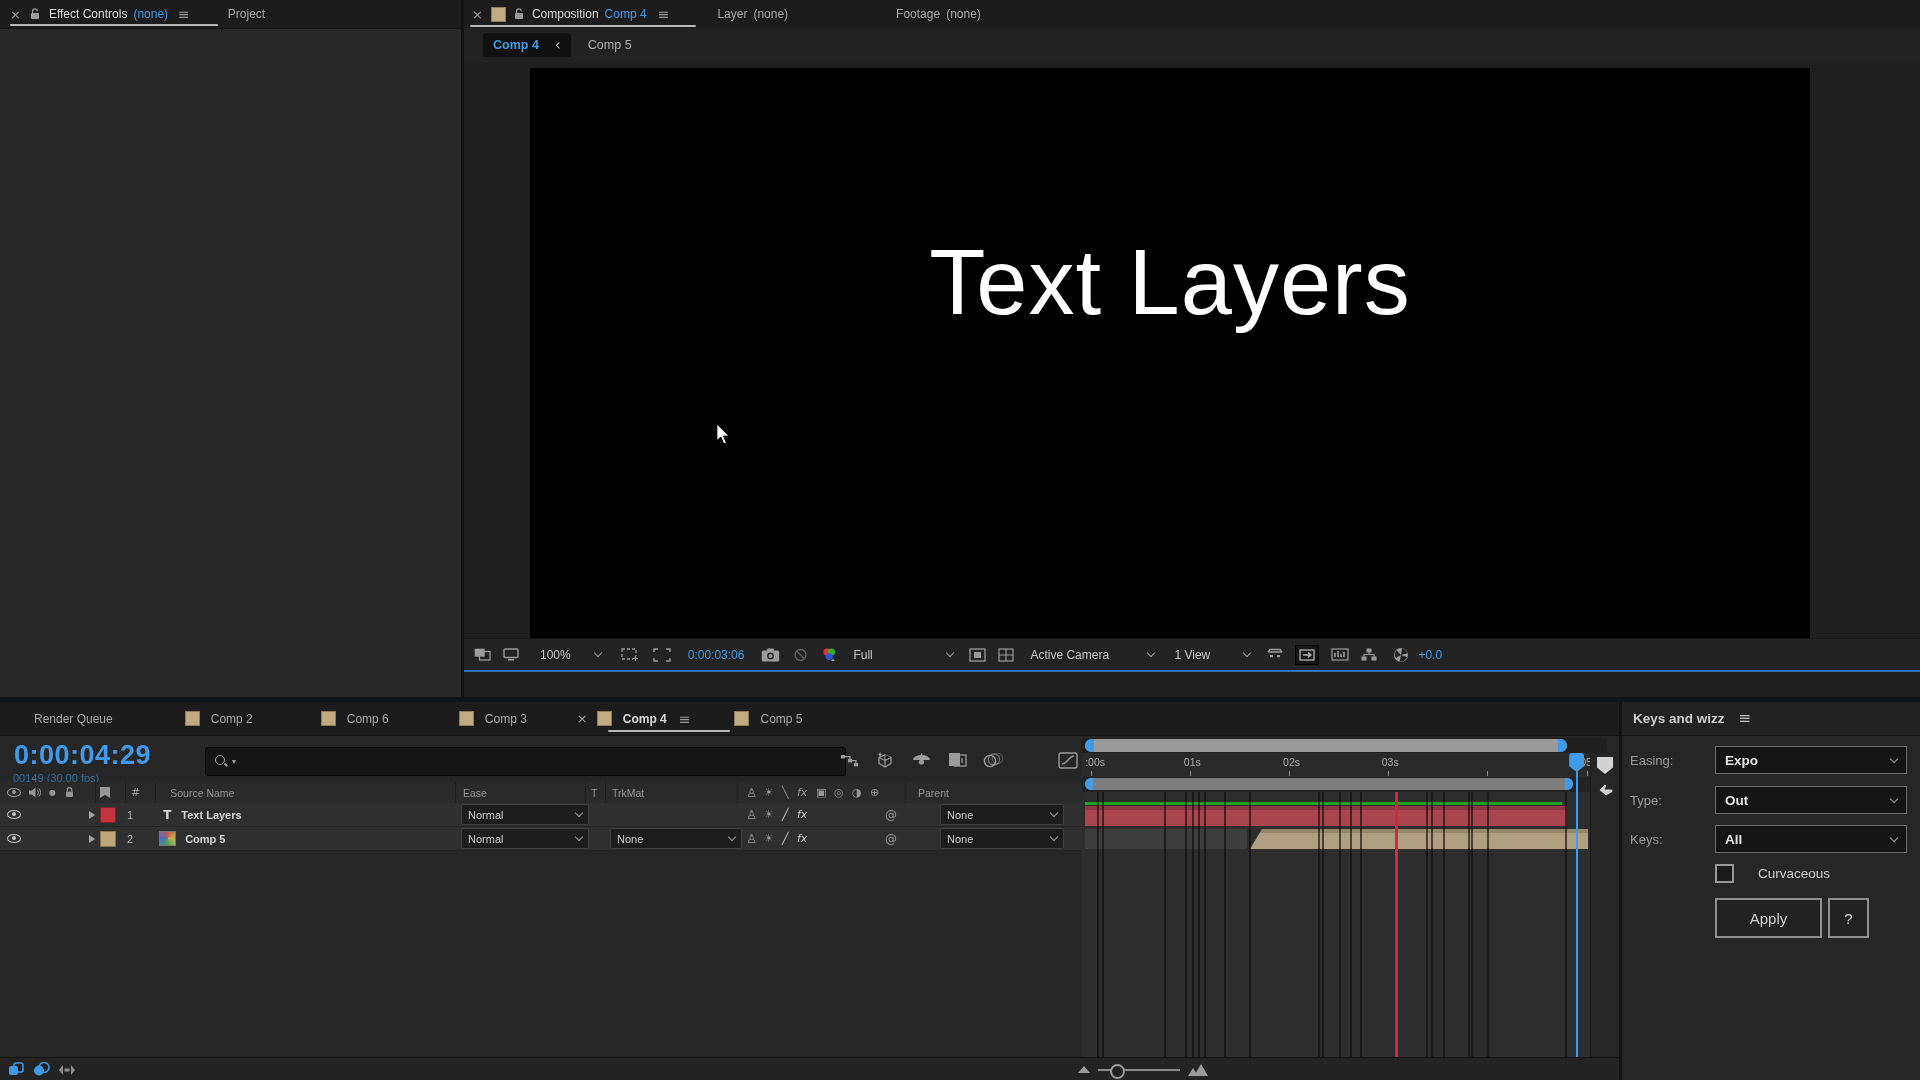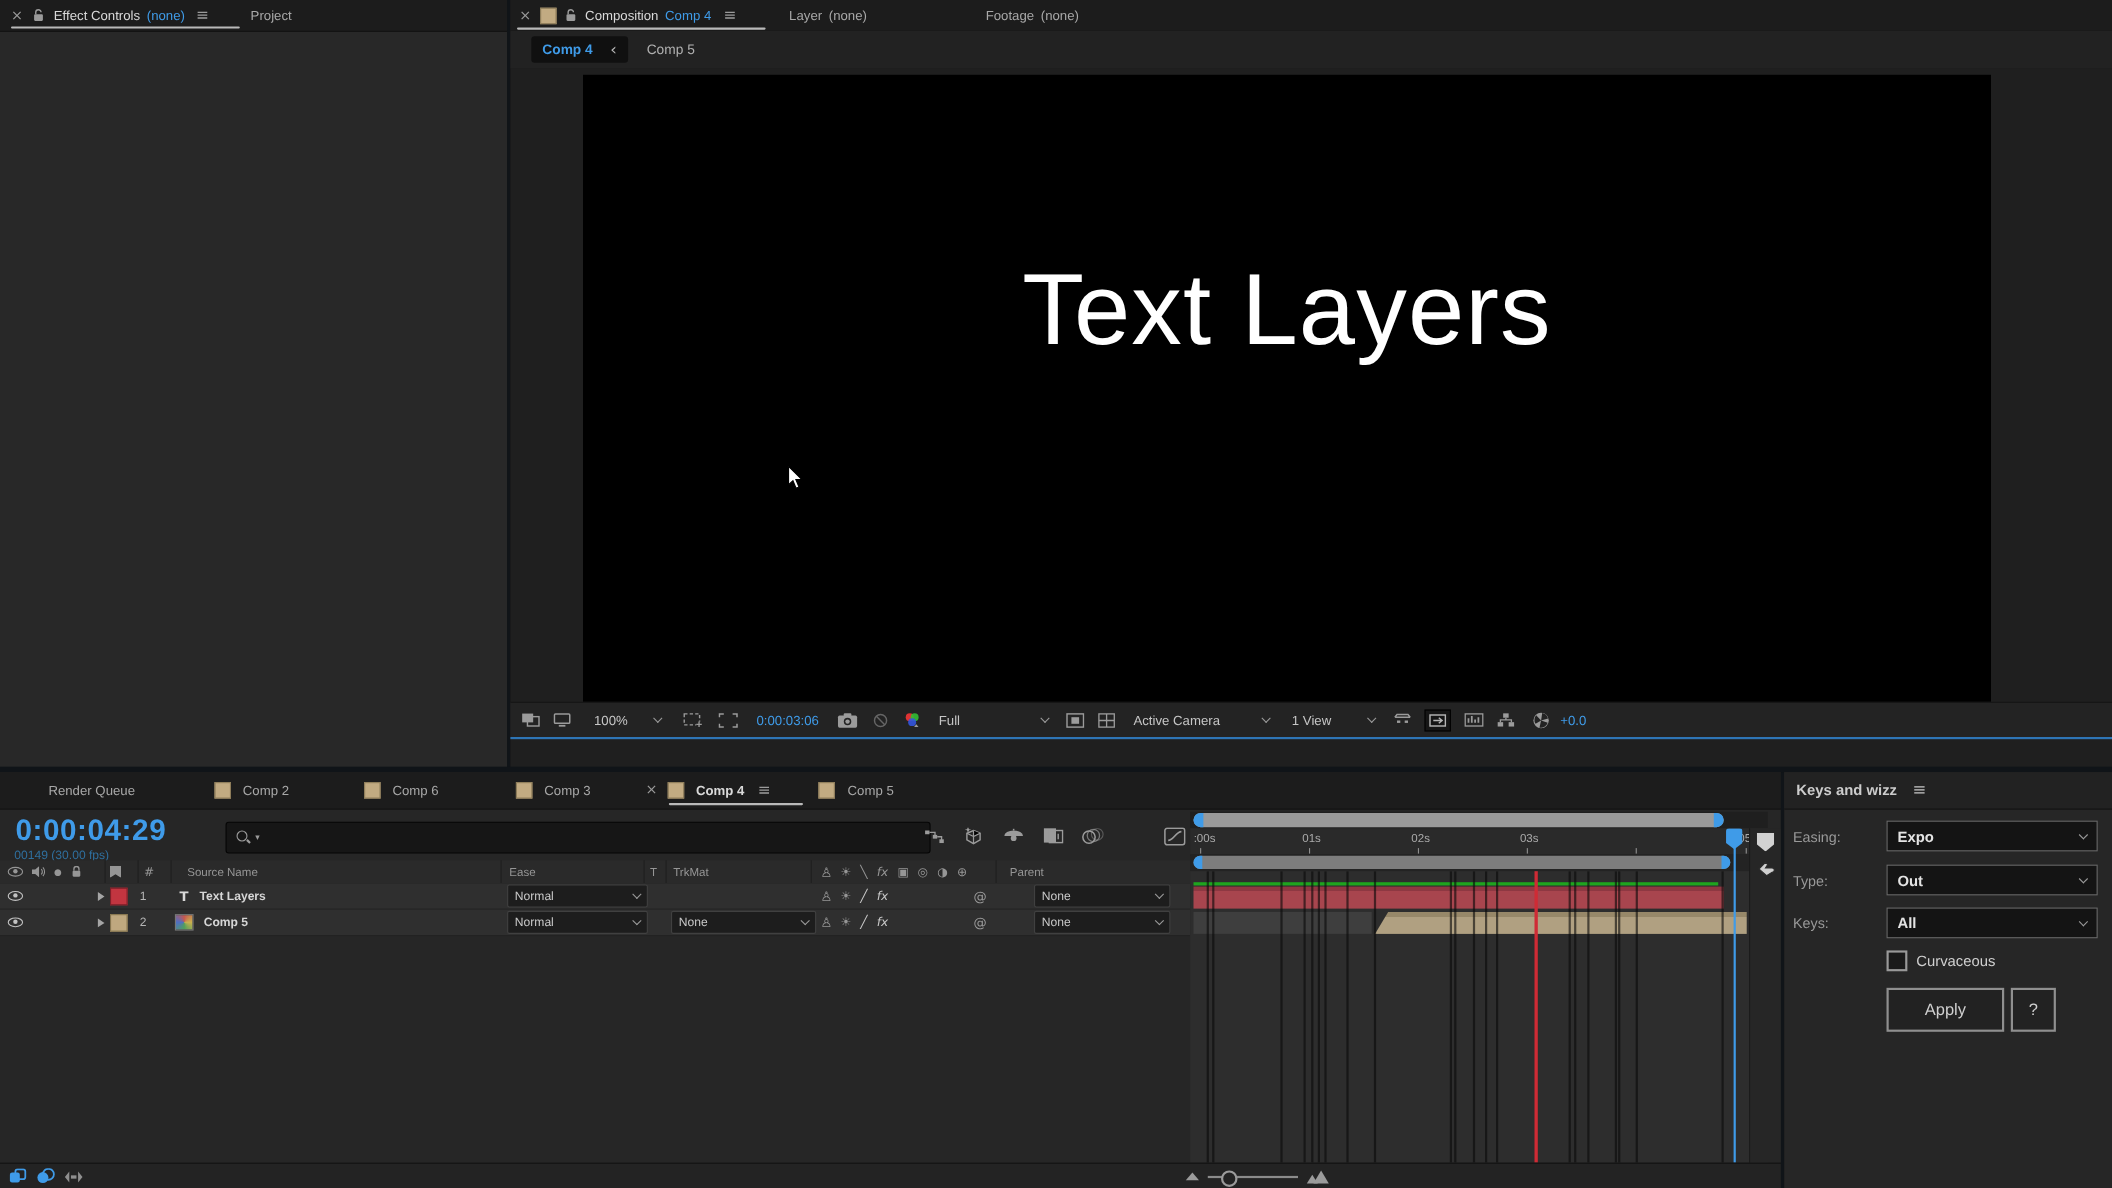--- a/index.html
+++ b/index.html
@@ -203,21 +203,21 @@
         </svg>
     </span>
     <span class="blue" style="margin-left:9px;font-size:12px;">+0.0</span>
   </div>
 </div>
 
 <div class="abs" style="left:0;top:697px;width:1920px;height:5px;background:#101418;"></div>
 
 <div class="abs" style="left:0;top:702px;width:1619px;height:378px;background:#262626;">
 
-  <div class="abs tabstrip row" style="left:0;top:0;right:0;height:33px;padding-left:44px;">
+  <div class="abs tabstrip row" style="left:0;top:0;right:0;height:33px;padding-left:34px;">
     <span class="tab-label">Render Queue</span>
     <span class="swatch" style="margin-left:72px;"></span>
     <span class="tab-label" style="margin-left:11px;">Comp 2</span>
     <span class="swatch" style="margin-left:68px;"></span>
     <span class="tab-label" style="margin-left:11px;">Comp 6</span>
     <span class="swatch" style="margin-left:70px;"></span>
     <span class="tab-label" style="margin-left:11px;">Comp 3</span>
     <span class="ico" style="font-size:13px;margin-left:50px;">×</span>
     <span class="swatch" style="margin-left:9px;"></span>
     <span class="tab-label active" style="margin-left:11px;font-weight:bold;">Comp 4</span>
@@ -508,21 +508,21 @@
   </div>
 
   <span class="abs ease-label" style="left:8px;top:130px;">Keys:</span>
   <div class="abs ease-dd" style="left:93px;top:123px;width:172px;">
     <span style="flex:1;">All</span>
     <span class="chev"></span>
   </div>
 
   <div class="abs row" style="left:93px;top:160px;height:22px;">
     <span style="width:15px;height:15px;border:2px solid #999;background:#1a1a1a;"></span>
-    <span style="color:#cfcfcf;font-size:13.5px;margin-left:8px;">Curvaceous</span>
+    <span style="color:#cfcfcf;font-size:13.5px;margin-left:24px;">Curvaceous</span>
   </div>
 
   <div class="abs btn" style="left:93px;top:196px;width:103px;height:36px;">
     <span>Apply</span>
   </div>
   <div class="abs btn" style="left:206px;top:196px;width:37px;height:36px;">
     <span>?</span>
   </div>
 </div>
 

